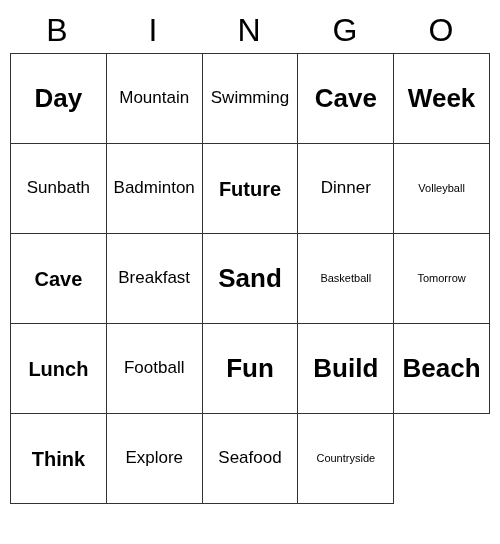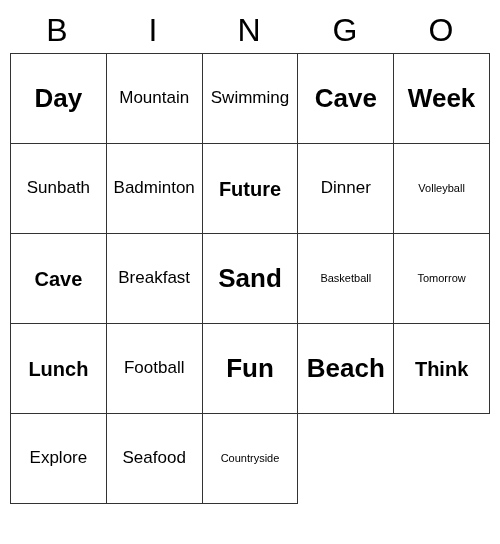--- a/index.html
+++ b/index.html
@@ -141,20 +141,23 @@
       <div class="bingo-cell">
         <span class="cell-text size-medium">Lunch</span>
       </div>
       <div class="bingo-cell">
         <span class="cell-text size-small">Football</span>
       </div>
       <div class="bingo-cell">
         <span class="cell-text size-large">Fun</span>
       </div>
       <div class="bingo-cell">
+        <span class="cell-text size-large">Build</span>
+      </div>
+      <div class="bingo-cell">
         <span class="cell-text size-large">Beach</span>
       </div>
       <div class="bingo-cell">
         <span class="cell-text size-medium">Think</span>
       </div>
       <div class="bingo-cell">
         <span class="cell-text size-small">Explore</span>
       </div>
       <div class="bingo-cell">
         <span class="cell-text size-small">Seafood</span>

